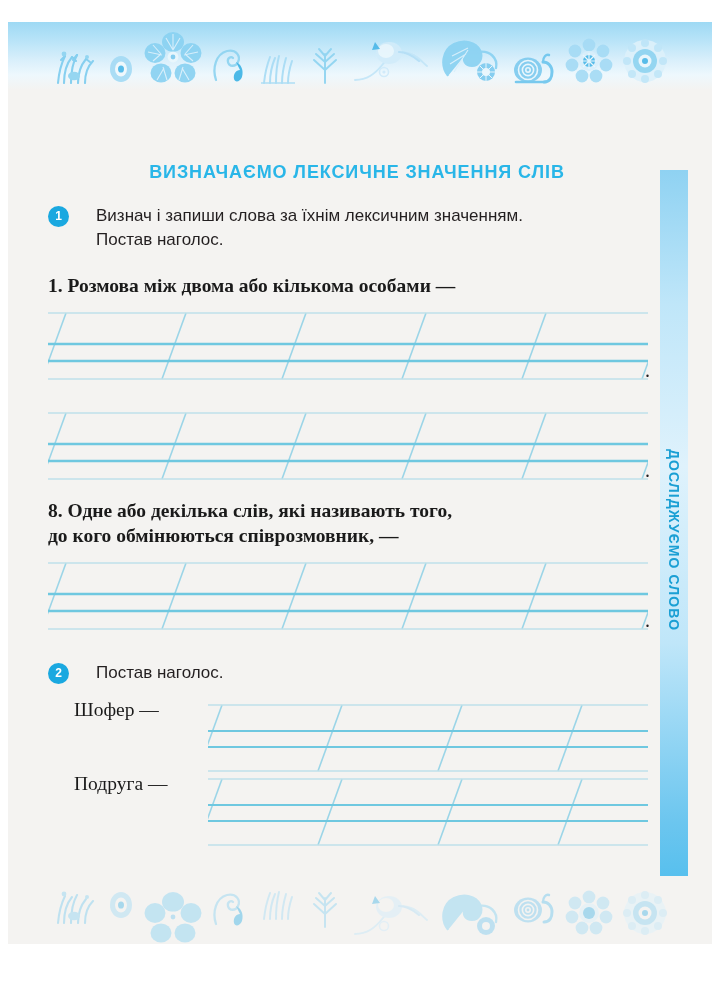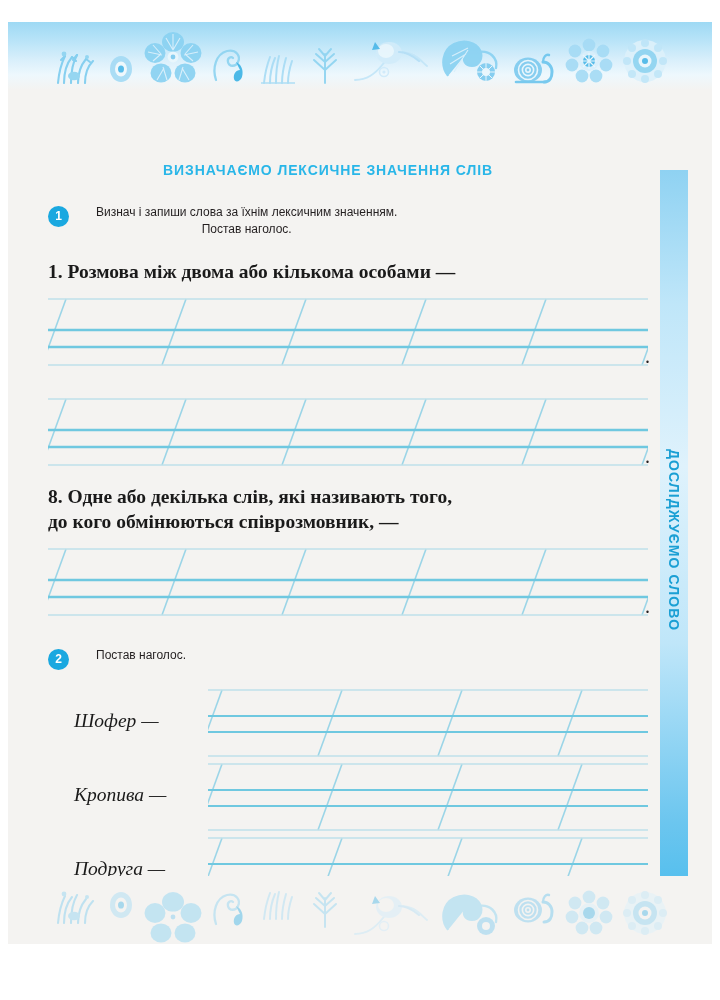--- a/index.html
+++ b/index.html
@@ -73,24 +73,25 @@
   }
 
   
   .page-title {
     position: absolute;
     left: 0;
     top: 140px;
     width: 640px;
     text-align: center;
     color: #29b6e8;
-    font-size: 14px;
+    font-size: 18px;
     font-weight: bold;
     letter-spacing: 0.9px;
     font-family: "Liberation Sans", sans-serif;
+    padding-left: 29px;
   }
 
   
   .side-tab {
     position: absolute;
     left: 652px;
     top: 148px;
     width: 28px;
     height: 740px;
     background: linear-gradient(to bottom,
@@ -146,24 +147,23 @@
     font-size: 12px;
     font-weight: bold;
     line-height: 21px;
     text-align: center;
     margin-top: 2px;
     box-shadow: 0 0 0 2px #f4f3f1;
   }
   .ex-text {
     margin-left: 27px;
     color: #231f20;
-    font-size: 12px;
+    font-size: 17px;
     line-height: 1.42;
     font-family: "Liberation Sans", sans-serif;
-    text-align: center;
   }
   .ex-text div { white-space: nowrap; }
 
   
   .prompt {
     font-family: "Liberation Serif", serif;
     color: #1a1a1a;
     font-size: 19.5px;
     line-height: 1.28;
   }
@@ -182,23 +182,21 @@
     bottom: 1px;
     font-family: "Liberation Serif", serif;
     font-size: 20px;
     color: #231f20;
     line-height: 1;
   }
 
   
   .word-row {
     display: flex;
-    align-items: center;
     height: 74px;
-    font-style: italic;
   }
   .word-label {
     flex: 0 0 160px;
     font-family: "Liberation Serif", serif;
     font-size: 19.5px;
     color: #1a1a1a;
     padding-left: 26px;
     box-sizing: border-box;
     white-space: nowrap;
   }
@@ -489,40 +487,20 @@
               <g fill="none" stroke-linecap="square">
                 <path d="M0 6 H440" stroke="#bfe0ea" stroke-width="1.4"></path>
                 <path d="M0 32 H440" stroke="#6fc8e0" stroke-width="2.2"></path>
                 <path d="M0 48 H440" stroke="#6fc8e0" stroke-width="2.2"></path>
                 <path d="M0 72 H440" stroke="#bfe0ea" stroke-width="1.4"></path>
               </g>
             </svg>
           </div>
         </div>
 
-        <div class="word-row">
-          <div class="word-label">Кропива —</div>
-          <div class="word-rule">
-            <svg width="440" height="74" viewBox="0 0 440 74" preserveAspectRatio="none">
-              <g stroke="#7ecbe4" stroke-width="1.6" fill="none" opacity="0.75">
-                <path d="M14 6 L-10 72"></path>
-                  <path d="M134 6 L110 72"></path>
-                <path d="M254 6 L230 72"></path>
-                  <path d="M374 6 L350 72"></path>
-                <path d="M494 6 L470 72"></path>
-              </g>
-              <g fill="none" stroke-linecap="square">
-                <path d="M0 6 H440" stroke="#bfe0ea" stroke-width="1.4"></path>
-                <path d="M0 32 H440" stroke="#6fc8e0" stroke-width="2.2"></path>
-                <path d="M0 48 H440" stroke="#6fc8e0" stroke-width="2.2"></path>
-                <path d="M0 72 H440" stroke="#bfe0ea" stroke-width="1.4"></path>
-              </g>
-            </svg>
-          </div>
-        </div>
 
         <div class="word-row">
           <div class="word-label">Подруга —</div>
           <div class="word-rule">
             <svg width="440" height="74" viewBox="0 0 440 74" preserveAspectRatio="none">
               <g stroke="#7ecbe4" stroke-width="1.6" fill="none" opacity="0.75">
                 <path d="M14 6 L-10 72"></path>
                   <path d="M134 6 L110 72"></path>
                 <path d="M254 6 L230 72"></path>
                   <path d="M374 6 L350 72"></path>

